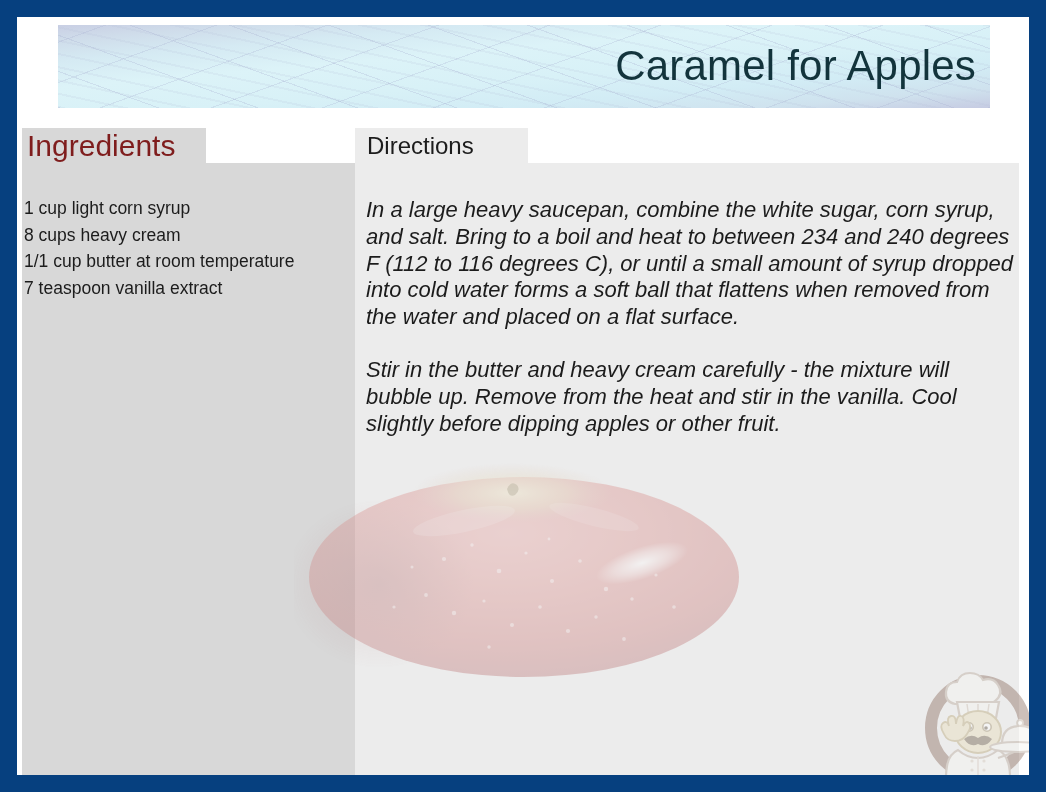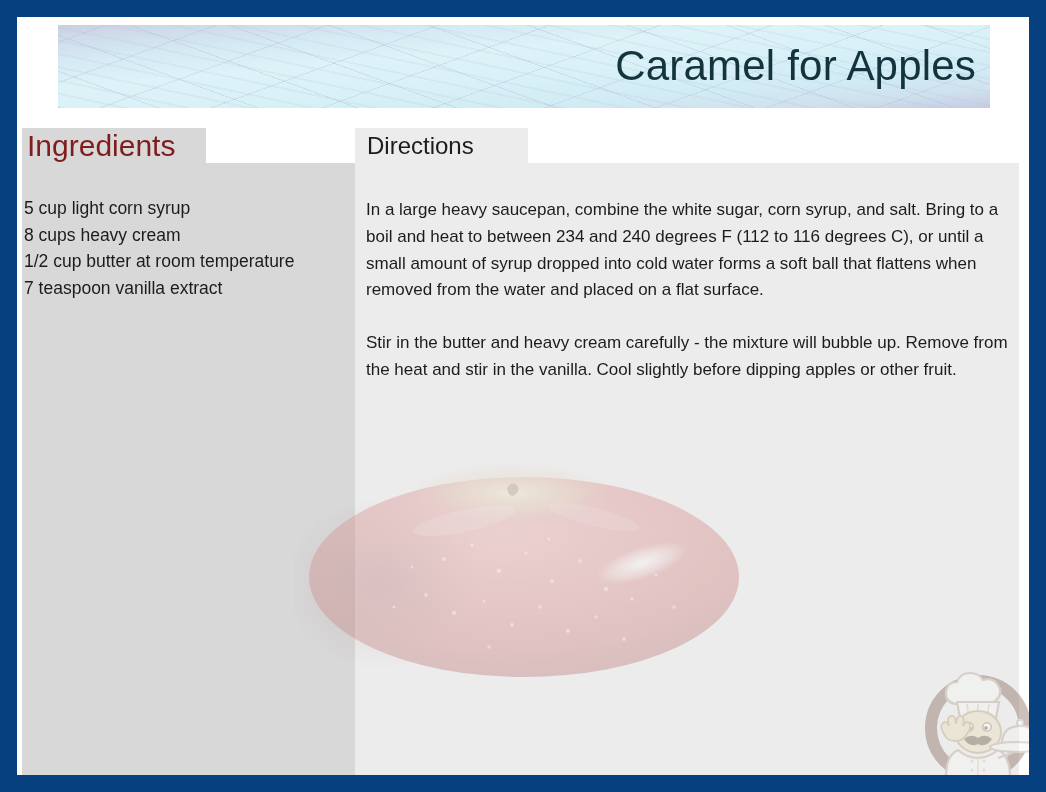--- a/index.html
+++ b/index.html
@@ -131,23 +131,24 @@
     top: 146px;
     width: 664px;
     height: 621px;
     background: #ececec;
   }
   #directions-body {
     position: absolute;
     left: 349px;
     top: 180px;
     width: 650px;
-    font-size: 17px;
+    font-size: 22px;
     line-height: 26.8px;
     color: #1c1c1c;
+    font-style: italic;
   }
   #directions-body p {
     margin: 0 0 26px 0;
   }
   #directions-body p:last-child { margin-bottom: 0; }
 
   
   #apple-wrap {
     position: absolute;
     left: 277px;
@@ -177,23 +178,23 @@
 <div id="slide">
 
   <div id="banner">
     <div id="banner-title">Caramel for Apples</div>
   </div>
 
   <div id="ingredients-panel"></div>
   <div id="ingredients-tab"></div>
   <div id="ingredients-title">Ingredients</div>
   <div id="ingredients-list">
-    <div class="ing-line">5 cup light corn syrup</div>
+    <div class="ing-line">1 cup light corn syrup</div>
     <div class="ing-line">8 cups heavy cream</div>
-    <div class="ing-line">1/2 cup butter at room temperature</div>
+    <div class="ing-line">1/1 cup butter at room temperature</div>
     <div class="ing-line">7 teaspoon vanilla extract</div>
   </div>
 
   <div id="directions-panel"></div>
   <div id="directions-tab"></div>
   <div id="directions-title">Directions</div>
   <div id="directions-body">
     <p>In a large heavy saucepan, combine the white sugar, corn syrup, and salt. Bring to a boil and heat to between 234 and 240 degrees F (112 to 116 degrees C), or until a small amount of syrup dropped into cold water forms a soft ball that flattens when removed from the water and placed on a flat surface.</p>
     <p>Stir in the butter and heavy cream carefully - the mixture will bubble up. Remove from the heat and stir in the vanilla. Cool slightly before dipping apples or other fruit.</p>
   </div>

